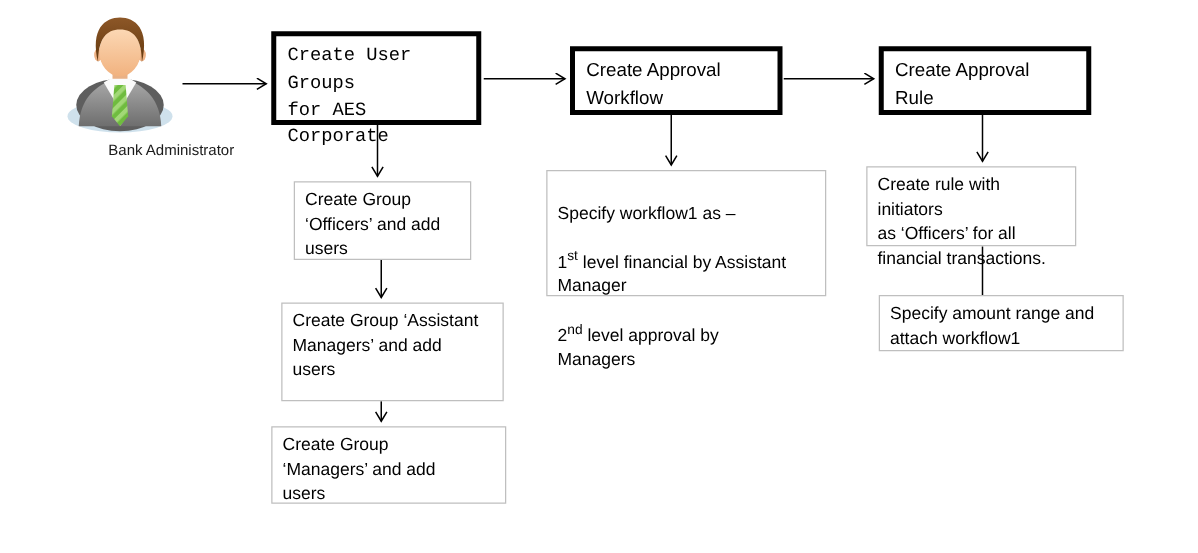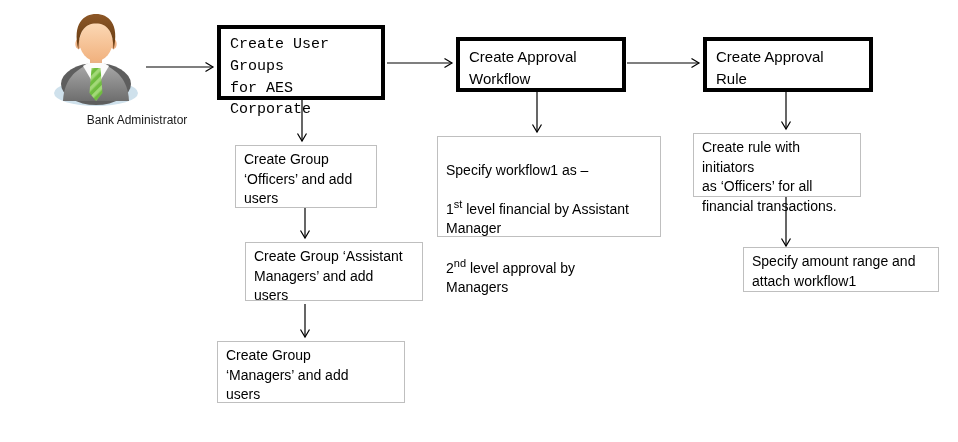--- a/index.html
+++ b/index.html
@@ -17,25 +17,25 @@
   #fb-user-groups   { left:217px; top:25px; width:168px; height:75px;font-family:Liberation Mono, monospace; }
   #fb-approval-wf   { left:456px; top:37px; width:170px; height:55px; }
   #fb-approval-rule { left:703px; top:37px; width:170px; height:55px; }
 
   .note {
     position:absolute; box-sizing:border-box; background:#fff;
     border:1px solid #bfbfbf; padding:4px 8px;
     font-size:14px; line-height:1.4; white-space:pre-line;
   }
   #n-officers  { left:235px; top:145px; width:142px; height:63px; }
-  #n-assistant { left:225px; top:242px; width:178px; height:59px;margin-left:20px; }
+  #n-assistant { left:225px; top:242px; width:178px; height:79px; }
   #n-managers  { left:217px; top:341px; width:188px; height:62px; }
   #n-workflow  { left:437px; top:136px; width:224px; height:101px; }
   #n-rule      { left:693px; top:133px; width:168px; height:64px; }
-  #n-amount    { left:703px; top:247px; width:196px; height:45px;margin-left:40px; }
+  #n-amount    { left:703px; top:236px; width:196px; height:45px; }
 
   .wf-line { white-space:pre-line; }
   .sup { font-size:11px; vertical-align:super; line-height:0; }
 
   #avatar-wrap { position:absolute; left:50px; top:8px; width:92px; height:100px; }
   #actor-label {
     position:absolute; left:52px; top:113px; width:170px;
     text-align:center; font-size:12px; color:#1a1a1a;
   }
 </style>

